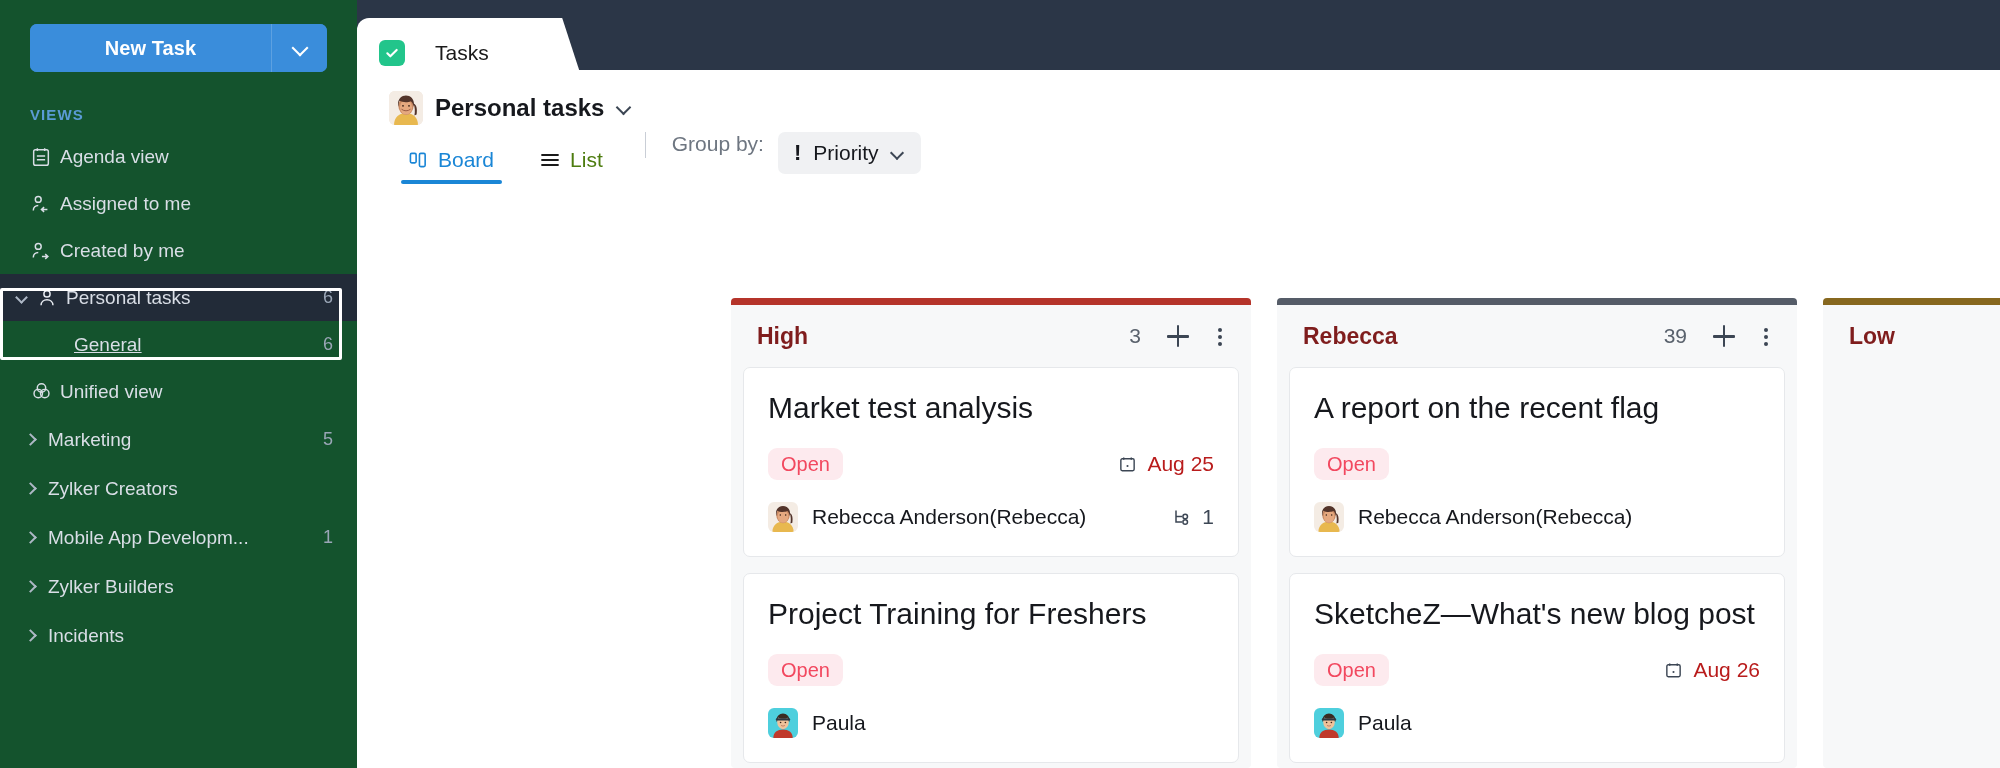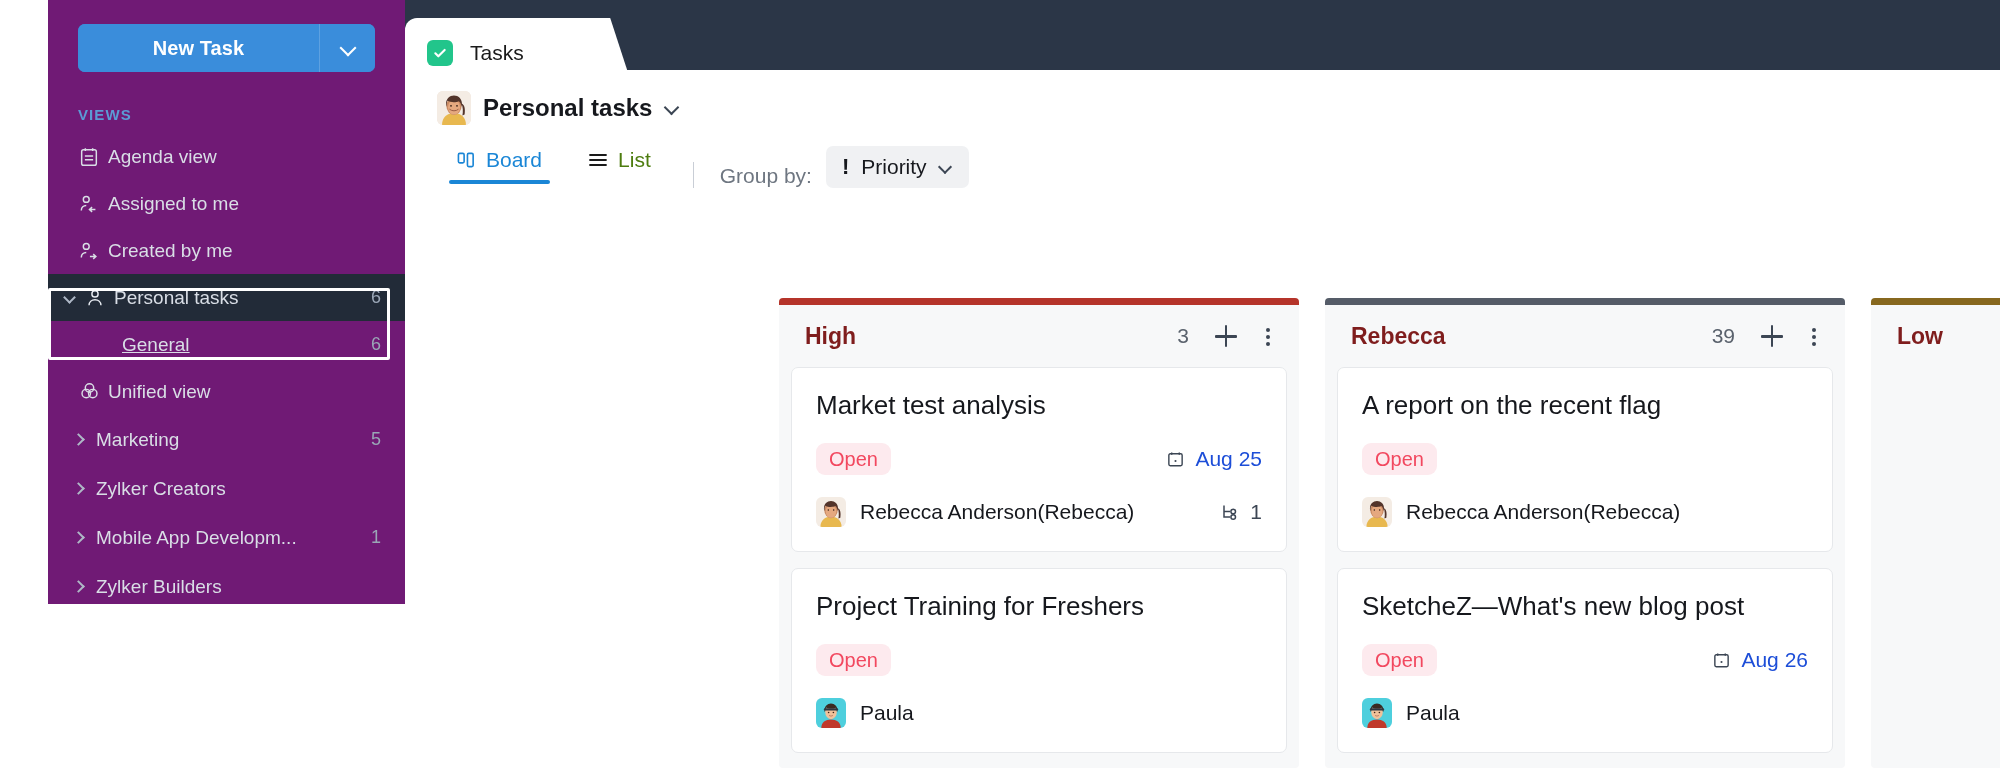--- a/index.html
+++ b/index.html
@@ -5,22 +5,22 @@
   * { box-sizing: border-box; margin: 0; padding: 0; }
   html, body {
     width: 2000px; height: 768px; overflow: hidden;
     font-family: "Liberation Sans", sans-serif;
     background: #ffffff;
   }
   #app { display: flex; width: 2000px; height: 768px; position: relative; }
 
   
   .sidebar {
-    width: 357px; height: 604px; flex: 0 0 357px;
-    background: #701a75; position: relative; overflow: hidden; margin-left: 48px;
+    width: 357px; height: 768px; flex: 0 0 357px;
+    background: #14532d; position: relative; overflow: hidden;
   }
   .new-task-wrap {
     margin: 24px 30px 0 30px; height: 48px; display: flex;
     border-radius: 7px; overflow: hidden; background: #3a8ddb;
   }
   .new-task-main {
     flex: 1; display: flex; align-items: center; justify-content: center;
     color: #fff; font-size: 20px; font-weight: bold; letter-spacing: .1px;
     cursor: pointer; background: #3a8ddb;
   }
@@ -101,40 +101,40 @@
     position:absolute; left: 168px; top: 18px; width: 60px; height: 70px;
     background:#ffffff; z-index: 1;
     clip-path: polygon(0 0, 62% 0, 100% 100%, 0 100%);
     border-top-right-radius: 10px;
   }
   .tab-check {
     width: 26px; height: 26px; border-radius: 6px; background: #22c58b;
     display:flex; align-items:center; justify-content:center; flex:0 0 26px;
   }
   .tab-check svg { display:block; }
-  .tab-label { font-size: 21px; color: #1a1a1a; margin-left: 17px; font-weight: normal; }
+  .tab-label { font-size: 21px; color: #1a1a1a; margin-left: 30px; font-weight: normal; }
 
   .content {
     position:absolute; left:0; top:70px; right:0; bottom:0;
     background:#ffffff; overflow:hidden;
   }
 
   .proj-row { display:flex; align-items:center; height: 62px; padding: 14px 0 0 32px; gap: 12px; }
   .proj-av {
     width: 34px; height: 34px; border-radius: 6px; overflow:hidden; flex:0 0 34px;
     background: #f2e7dd;
   }
   .proj-name { font-size: 24px; font-weight: bold; color:#16181d; }
   .proj-caret { width: 16px; height: 16px; position:relative; cursor:pointer; }
   .proj-caret::after {
     content:""; position:absolute; left:2px; top:2px; width:9px; height:9px;
     border-right:2.2px solid #3c4654; border-bottom:2.2px solid #3c4654; transform: rotate(45deg);
   }
 
-  .toolbar { display:flex; align-items:flex-end; height: 56px; padding-left: 42px; gap: 0; }
+  .toolbar { display:flex; align-items:flex-start; height: 56px; padding-left: 42px; gap: 0; }
   .tool-tab {
     display:flex; align-items:center; gap: 10px; height: 56px; padding: 0 10px;
     font-size: 21px; color:#4d7c0f; cursor:pointer; position:relative;
   }
   .tool-tab.active { color:#1a86d6; }
   .tool-tab.active::after {
     content:""; position:absolute; left:2px; right:2px; bottom:4px; height:4px;
     background:#1a86d6; border-radius:2px;
   }
   .tool-sep { width:1px; height:26px; background:#c9ced6; margin: 0 26px 0 32px; }
@@ -176,27 +176,27 @@
   }
   .col-dots i:nth-child(1){ top:7px; }
   .col-dots i:nth-child(2){ top:14px; }
   .col-dots i:nth-child(3){ top:21px; }
 
   .cards { padding: 0 12px; }
   .card {
     background:#ffffff; border:1px solid #e6e8eb; border-radius: 7px;
     padding: 22px 24px 24px 24px; margin-bottom: 16px; cursor:pointer;
   }
-  .card-title { font-size: 26px; color:#16181d; margin-bottom: 22px; line-height:1.2; }
+  .card-title { font-size: 30px; color:#16181d; margin-bottom: 22px; line-height:1.2; }
   .card-mid { display:flex; align-items:center; margin-bottom: 22px; }
   .badge-open {
     background:#fdeaee; color:#f2485f; font-size: 20px; border-radius: 9px;
     padding: 6px 13px; line-height:1;
   }
-  .card-due { margin-left:auto; display:flex; align-items:center; gap: 10px; color:#1d4ed8; font-size:21px; }
+  .card-due { margin-left:auto; display:flex; align-items:center; gap: 10px; color:#b91c1c; font-size:21px; }
   .card-bot { display:flex; align-items:center; }
   .av { width: 30px; height:30px; border-radius:6px; overflow:hidden; flex:0 0 30px; }
   .av-name { font-size: 21px; color:#16181d; margin-left: 14px; }
   .sub-count { margin-left:auto; display:flex; align-items:center; gap: 10px; color:#3c4654; font-size:21px; }
 
   svg { display:block; }
 </style>
 </head>
 <body>
 

